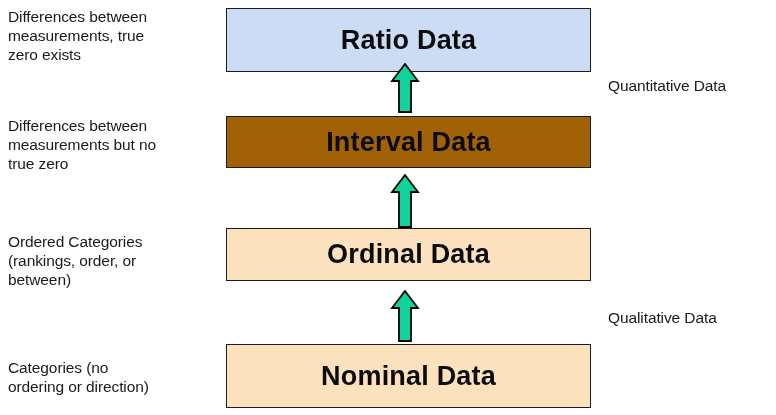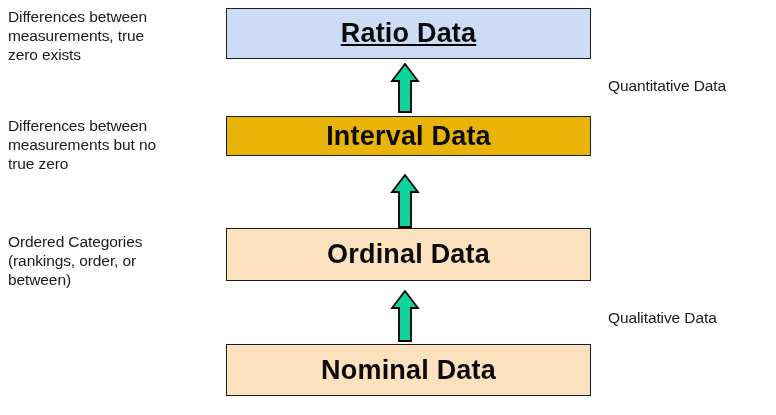--- a/index.html
+++ b/index.html
@@ -76,34 +76,36 @@
 zero exists</div>
 
   <div class="desc" style="top:116px;">Differences between
 measurements but no
 true zero</div>
 
   <div class="desc" style="top:232px;">Ordered Categories
 (rankings, order, or
 between)</div>
 
+  <div class="desc" style="top:358px;">Categories (no
+ordering or direction)</div>
 
-  <div class="level-box" style="top:8px; height:51px; background:#cbdcf4;text-decoration:underline;">
+  <div class="level-box" style="top:8px; height:64px; background:#cbdcf4;">
     <span class="level-label">Ratio Data</span>
   </div>
 
-  <div class="level-box" style="top:116px; height:40px; background:#eab308;text-align:right;">
+  <div class="level-box" style="top:116px; height:52px; background:#a16207;text-align:right;">
     <span class="level-label">Interval Data</span>
   </div>
 
   <div class="level-box" style="top:228px; height:53px; background:#fbe1be;">
     <span class="level-label">Ordinal Data</span>
   </div>
 
-  <div class="level-box" style="top:344px; height:52px; background:#fbe1be;">
+  <div class="level-box" style="top:344px; height:64px; background:#fbe1be;">
     <span class="level-label">Nominal Data</span>
   </div>
 
   <div class="arrow" style="top:290px; height:52px;">
     <svg viewBox="0 0 30 52" preserveAspectRatio="none">
       <polygon points="15,1 28,18 21,18 21,51 9,51 9,18 2,18" fill="#10d39b" stroke="#000000" stroke-width="1.8" stroke-linejoin="miter"></polygon>
     </svg>
   </div>
 
   <div class="arrow" style="top:174px; height:54px;">

